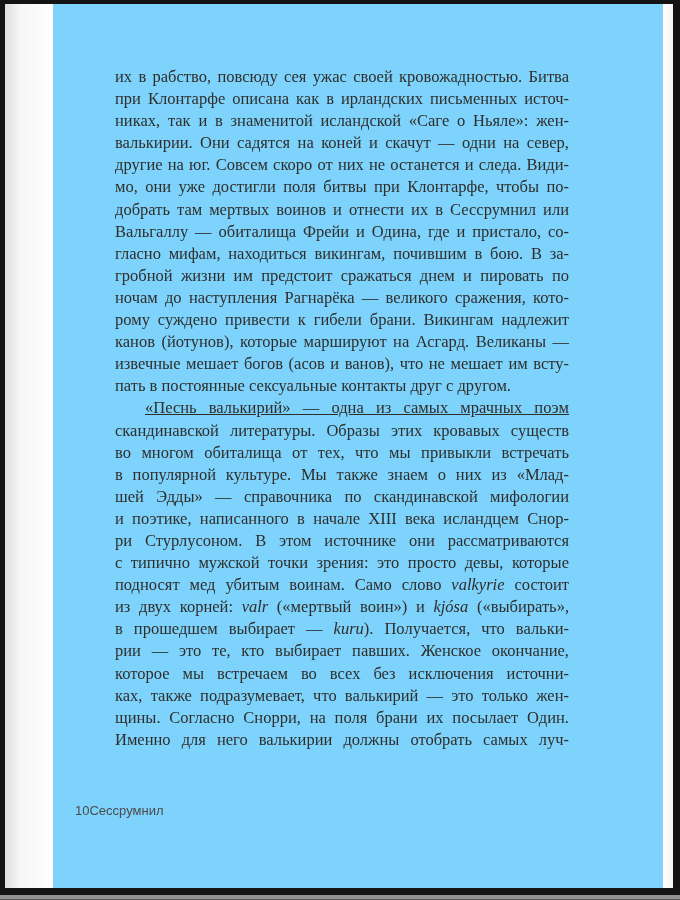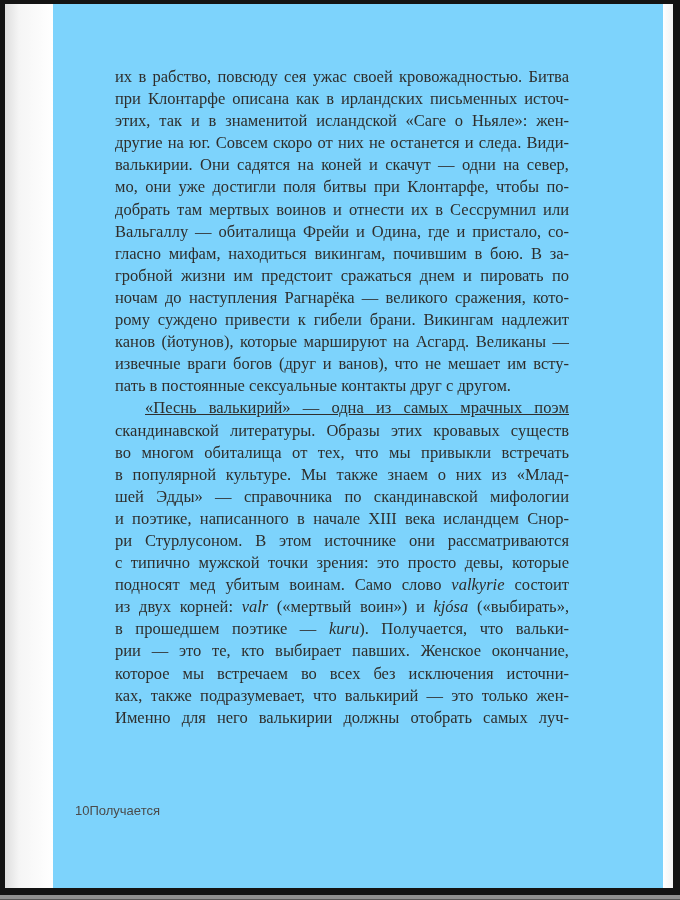--- a/index.html
+++ b/index.html
@@ -82,53 +82,54 @@
 <body>
 
 <div class="page">
   <div class="page-curl"></div>
   <div class="page-curl-right"></div>
 
   <div class="text-block" id="text-block">
       <div class="paragraph">
         <div class="text-line">их в рабство, повсюду сея ужас своей кровожадностью. Битва</div>
         <div class="text-line">при Клонтарфе описана как в ирландских письменных источ-</div>
-        <div class="text-line">этих, так и в знаменитой исландской «Саге о Ньяле»: жен-</div>
+        <div class="text-line">никах, так и в знаменитой исландской «Саге о Ньяле»: жен-</div>
+        <div class="text-line">валькирии. Они садятся на коней и скачут — одни на север,</div>
         <div class="text-line">другие на юг. Совсем скоро от них не останется и следа. Види-</div>
-        <div class="text-line">валькирии. Они садятся на коней и скачут — одни на север,</div>
         <div class="text-line">мо, они уже достигли поля битвы при Клонтарфе, чтобы по-</div>
         <div class="text-line">добрать там мертвых воинов и отнести их в Сессрумнил или</div>
         <div class="text-line">Вальгаллу — обиталища Фрейи и Одина, где и пристало, со-</div>
         <div class="text-line">гласно мифам, находиться викингам, почившим в бою. В за-</div>
         <div class="text-line">гробной жизни им предстоит сражаться днем и пировать по</div>
         <div class="text-line">ночам до наступления Рагнарёка — великого сражения, кото-</div>
         <div class="text-line">рому суждено привести к гибели брани. Викингам надлежит</div>
         <div class="text-line">канов (йотунов), которые маршируют на Асгард. Великаны —</div>
-        <div class="text-line">извечные враги богов (друг и ванов), что не мешает им всту-</div>
+        <div class="text-line">извечные мешает богов (асов и ванов), что не мешает им всту-</div>
         <div class="text-line last-left">пать в постоянные сексуальные контакты друг с другом.</div>
       </div>
       <div class="paragraph">
         <div class="text-line indent">«Песнь валькирий» — одна из самых мрачных поэм</div>
         <div class="text-line">скандинавской литературы. Образы этих кровавых существ</div>
         <div class="text-line">во многом обиталища от тех, что мы привыкли встречать</div>
         <div class="text-line">в популярной культуре. Мы также знаем о них из «Млад-</div>
         <div class="text-line">шей Эдды» — справочника по скандинавской мифологии</div>
         <div class="text-line">и поэтике, написанного в начале XIII века исландцем Снор-</div>
         <div class="text-line">ри Стурлусоном. В этом источнике они рассматриваются</div>
         <div class="text-line">с типично мужской точки зрения: это просто девы, которые</div>
         <div class="text-line"><span>подносят мед убитым воинам. Само слово </span><span class="italic">valkyrie</span><span> состоит</span></div>
         <div class="text-line"><span>из двух корней: </span><span class="italic">valr</span><span> («мертвый воин») и </span><span class="italic">kjósa</span><span> («выбирать»,</span></div>
-        <div class="text-line"><span>в прошедшем поэтике — </span><span class="italic">kuru</span><span>). Получается, что вальки-</span></div>
+        <div class="text-line"><span>в прошедшем выбирает — </span><span class="italic">kuru</span><span>). Получается, что вальки-</span></div>
         <div class="text-line">рии — это те, кто выбирает павших. Женское окончание,</div>
         <div class="text-line">которое мы встречаем во всех без исключения источни-</div>
         <div class="text-line">ках, также подразумевает, что валькирий — это только жен-</div>
+        <div class="text-line">щины. Согласно Снорри, на поля брани их посылает Один.</div>
         <div class="text-line">Именно для него валькирии должны отобрать самых луч-</div>
       </div>
     </div>
 
   <div class="footer">
     <span>10</span>
-    <span>Получается</span>
+    <span>Сессрумнил</span>
   </div>
 </div>
 
 <div class="bottom-bar"></div>
 <div class="bottom-edge"></div>
 
 </body></html>

